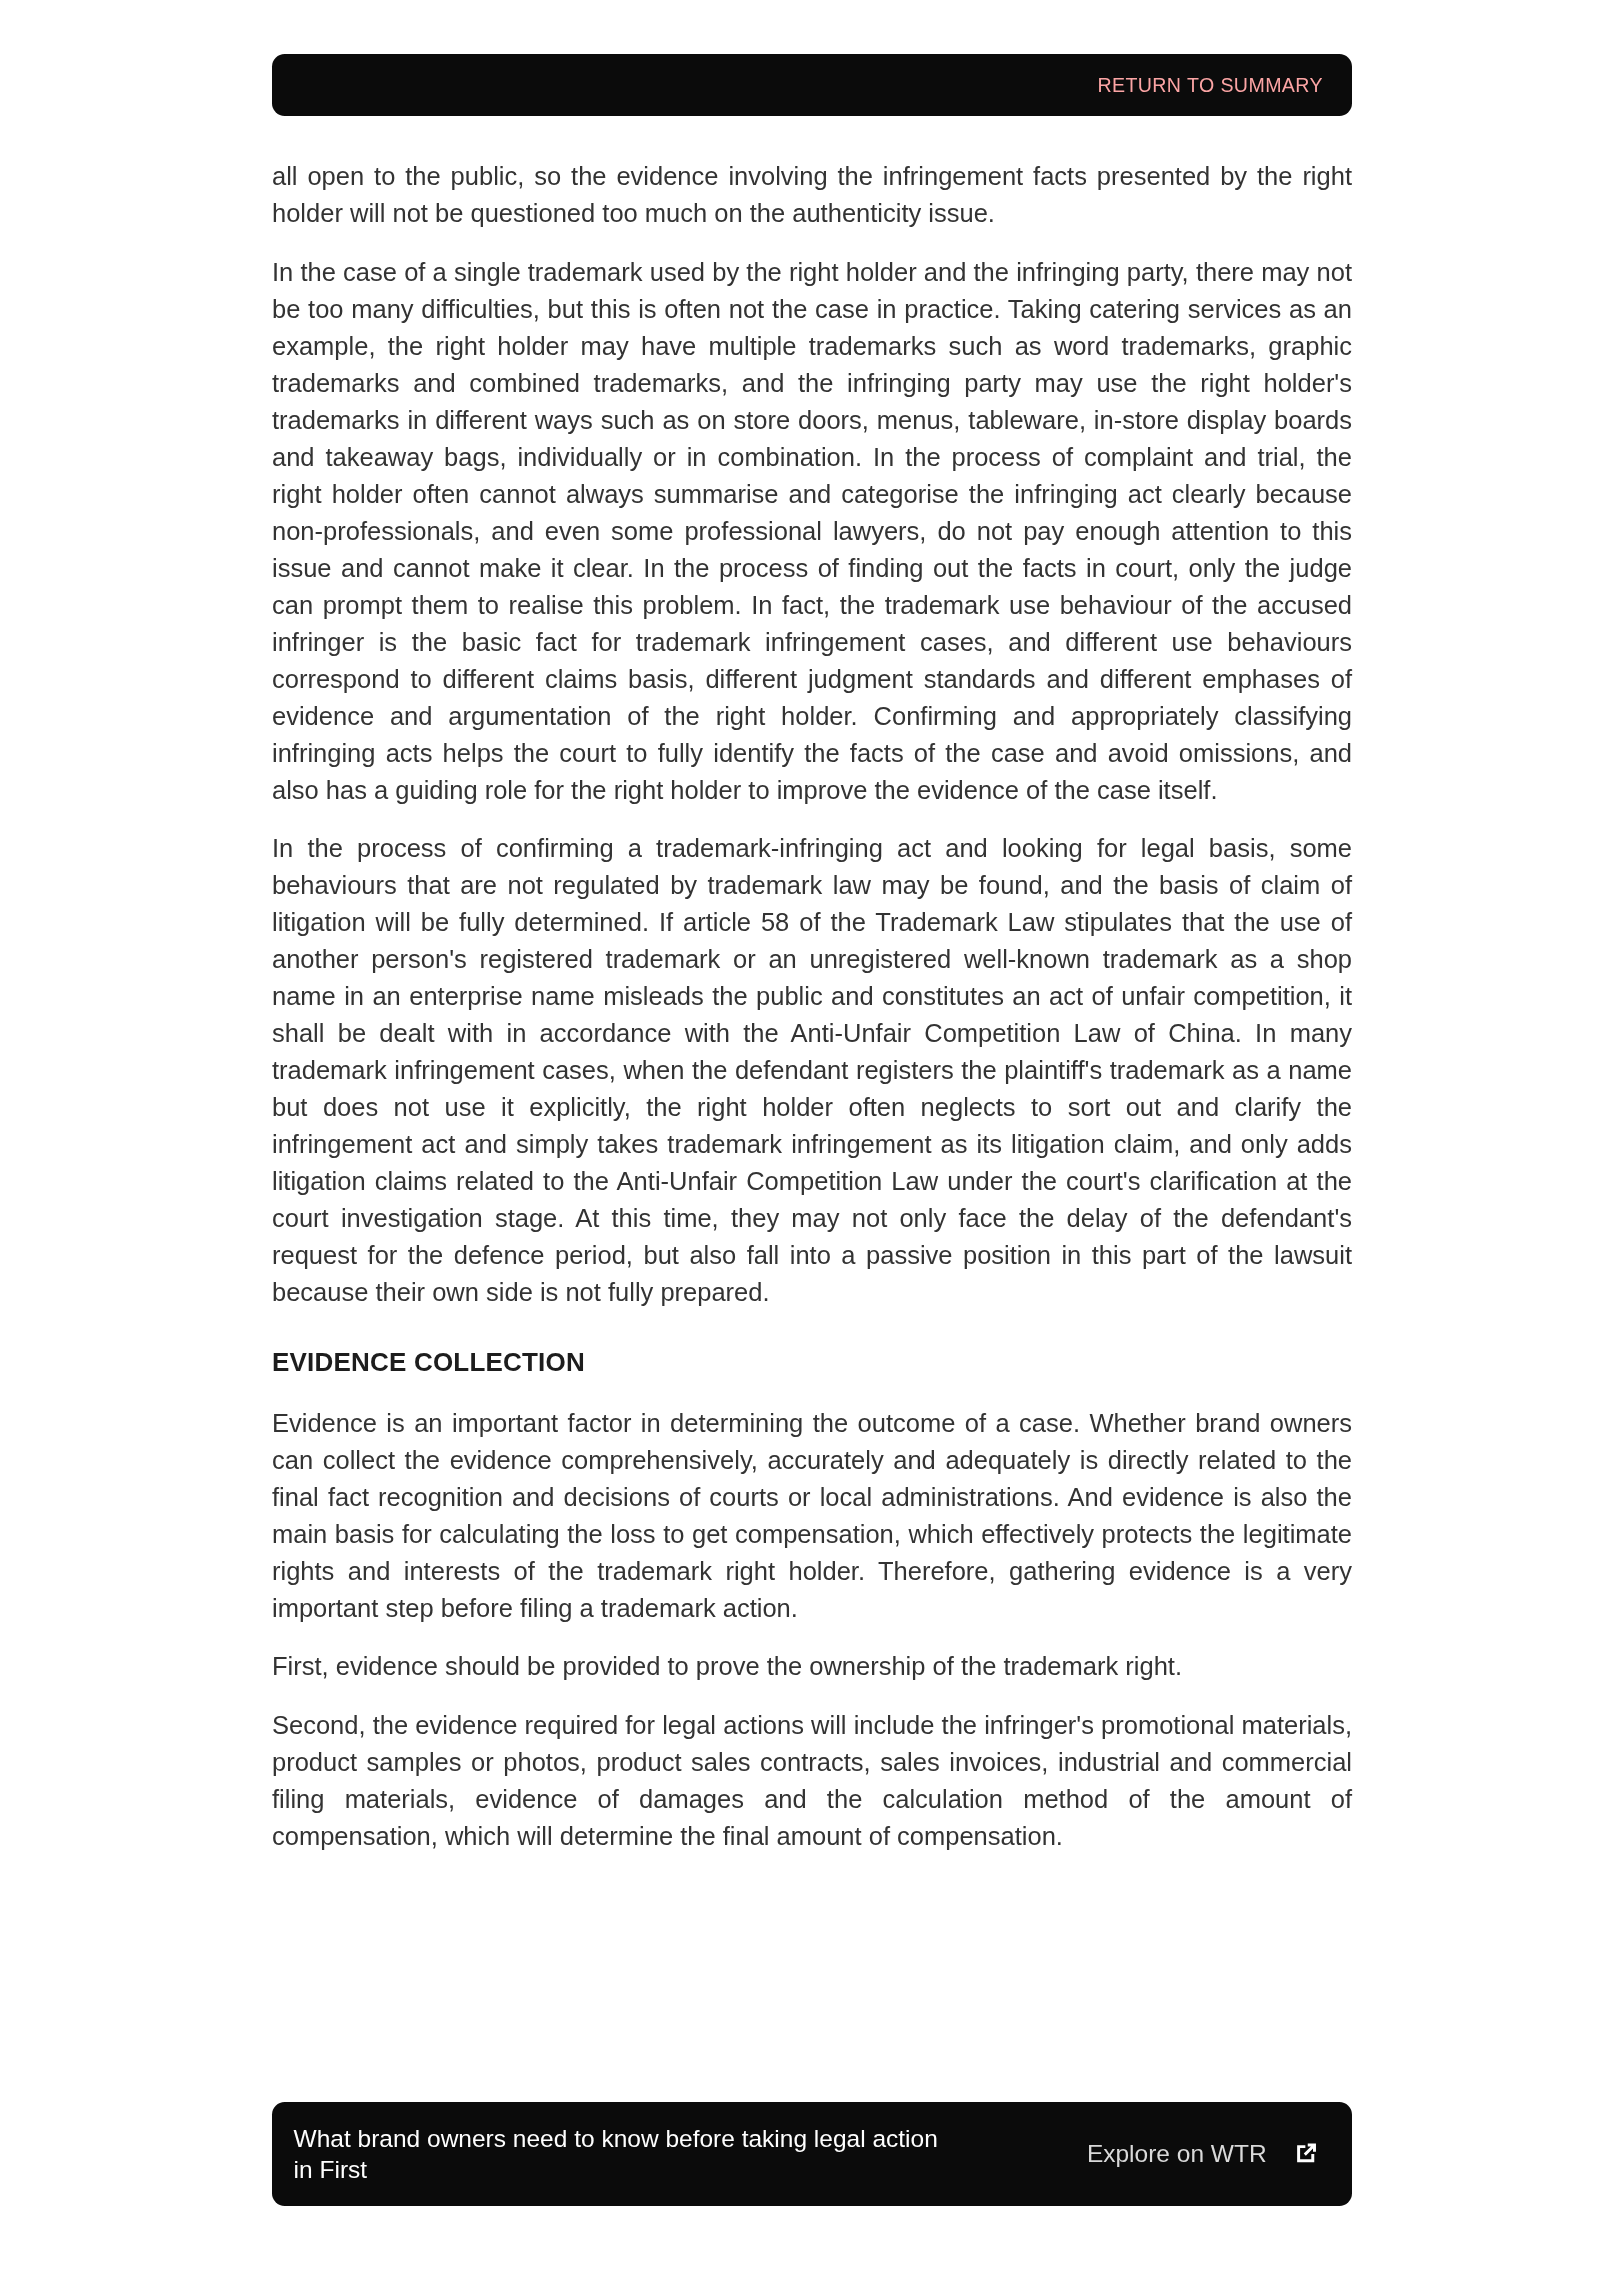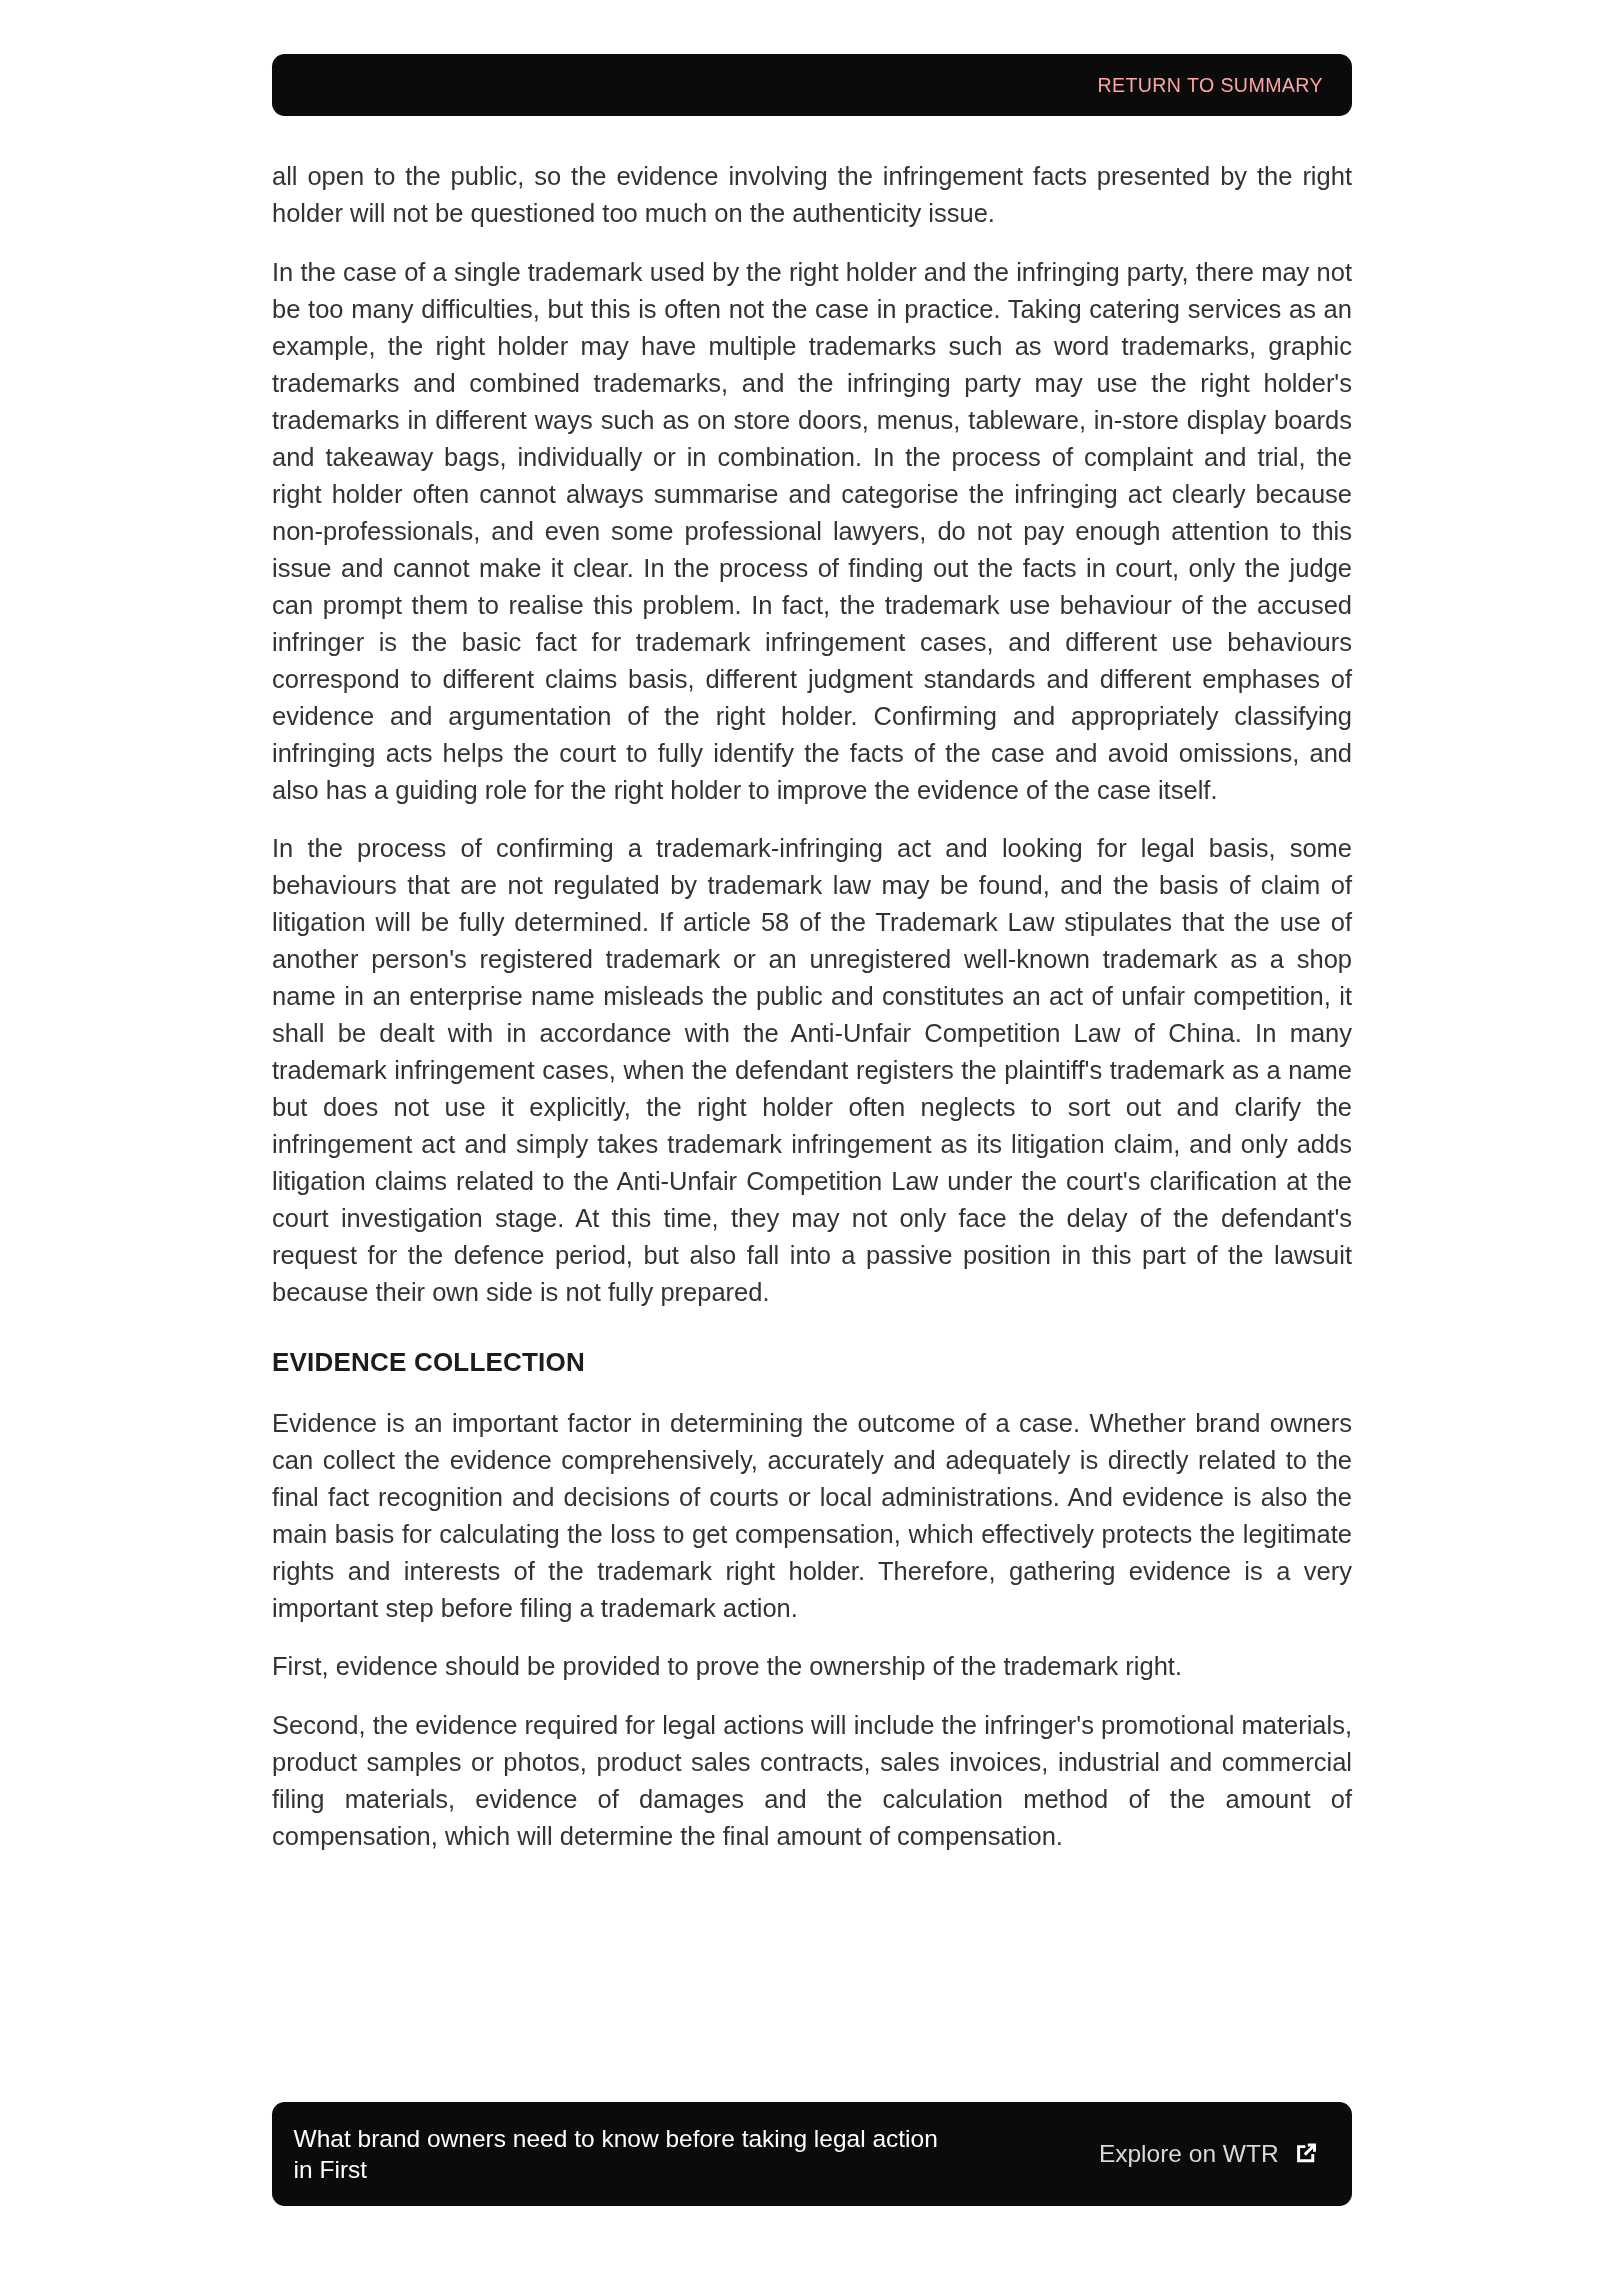--- a/index.html
+++ b/index.html
@@ -70,21 +70,21 @@
   .footer-title {
     color: #ffffff;
     font-size: 24.5px;
     line-height: 31px;
     font-weight: normal;
   }
   .footer-title span { display: block; }
   .explore-link {
     display: flex;
     align-items: center;
-    gap: 13px;
+    gap: 25px;
     color: #d9d9d9;
     font-size: 24.5px;
     text-decoration: none;
     cursor: pointer;
     white-space: nowrap;
   }
   .ext-icon {
     width: 27.4px;
     height: 27.4px;
     display: block;

